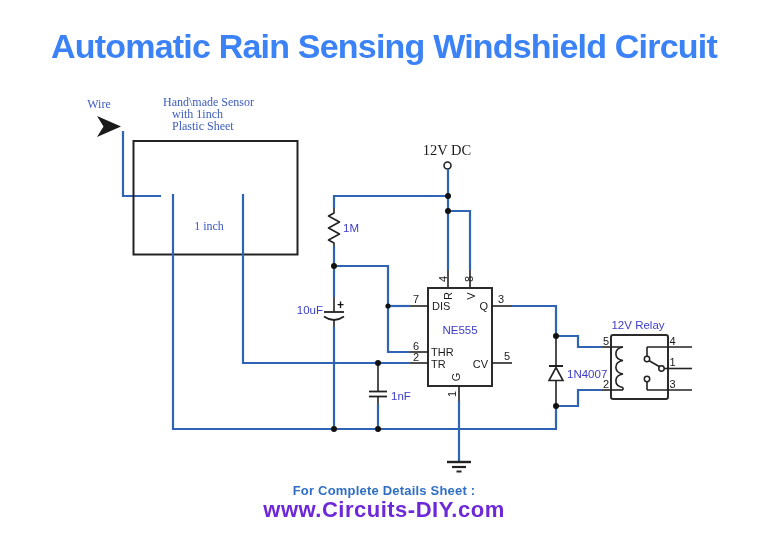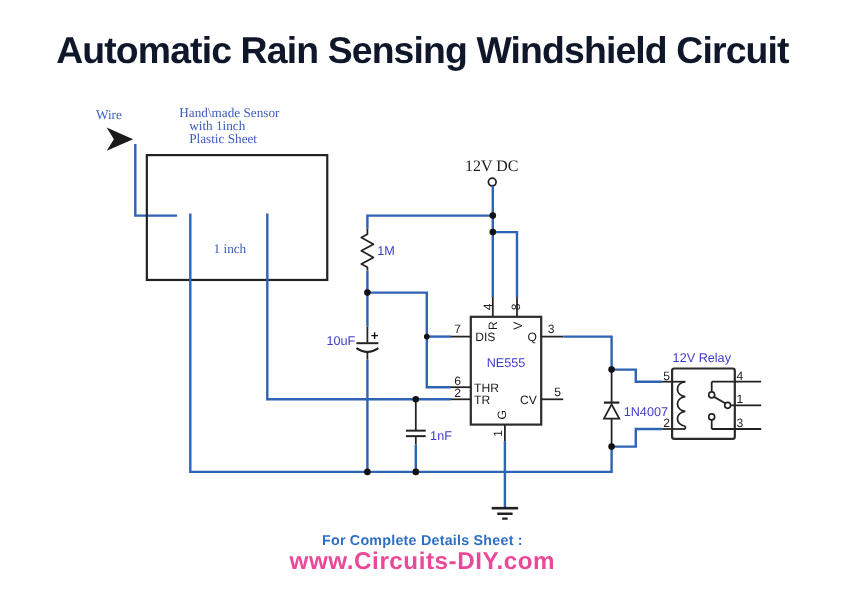--- a/index.html
+++ b/index.html
@@ -1,24 +1,24 @@
 <!DOCTYPE html>
 <html><head>
 <meta charset="utf-8">
 <style>
   html,body{margin:0;padding:0;background:#fff;}
   .canvas{position:relative;width:768px;height:536px;background:#ffffff;overflow:hidden;
           font-family:"Liberation Sans",sans-serif;}
   .page-title{position:absolute;top:27px;left:0;width:768px;text-align:center;
               font-family:"Liberation Sans",sans-serif;font-weight:700;font-size:34px;
-              letter-spacing:-0.8px;color:#0f172a;white-space:nowrap;}
+              letter-spacing:-0.8px;color:#3b82f6;white-space:nowrap;}
   .footer-visit{position:absolute;top:483px;left:0;width:768px;text-align:center;
                 font-weight:700;font-size:13px;color:#2e6fc4;letter-spacing:0.2px;}
   .footer-domain{position:absolute;top:497px;left:0;width:768px;text-align:center;
-                 font-weight:700;font-size:22px;color:#ec4899;letter-spacing:0.5px;}
+                 font-weight:700;font-size:22px;color:#6d28d9;letter-spacing:0.5px;}
   svg{position:absolute;top:0;left:0;}
   .serif-lbl{font-family:"Liberation Serif",serif;font-size:12px;fill:#3c5cc0;}
   .serif-blk{font-family:"Liberation Serif",serif;font-size:14.5px;fill:#1d1d1d;}
   .val-lbl{font-family:"Liberation Sans",sans-serif;font-size:11.5px;fill:#3d3dcb;}
   .pin-lbl{font-family:"Liberation Sans",sans-serif;font-size:11px;fill:#1a1a1a;}
   .wire{stroke:#2f63b4;stroke-width:2.2;fill:none;}
   .blk{stroke:#222;stroke-width:1.6;fill:none;}
   .box{stroke:#2b2b2b;stroke-width:2;fill:#ffffff;}
   .dot{fill:#111;}
 </style>

